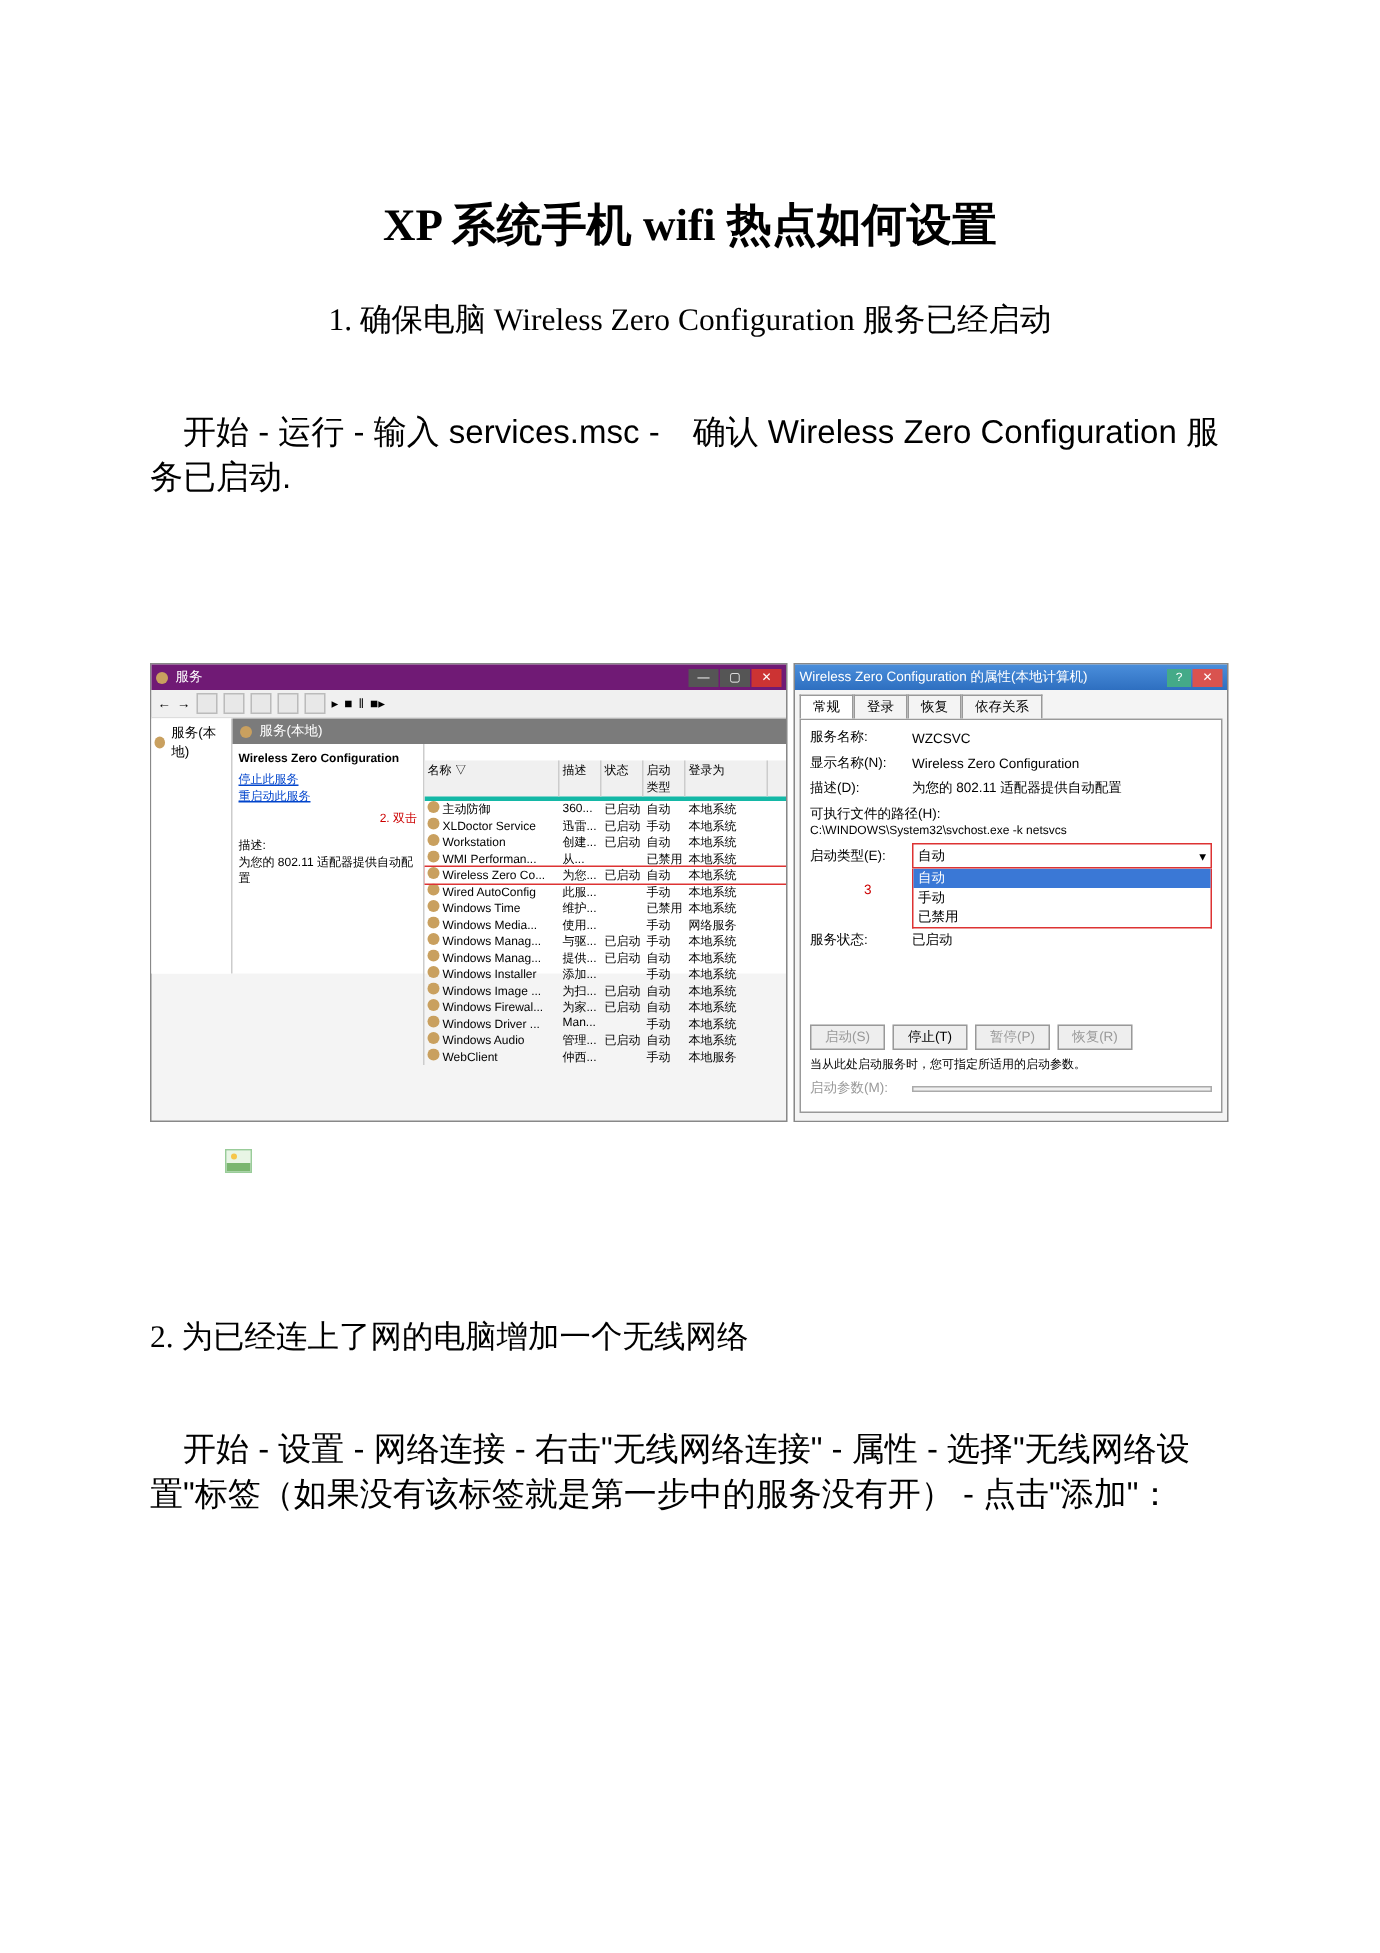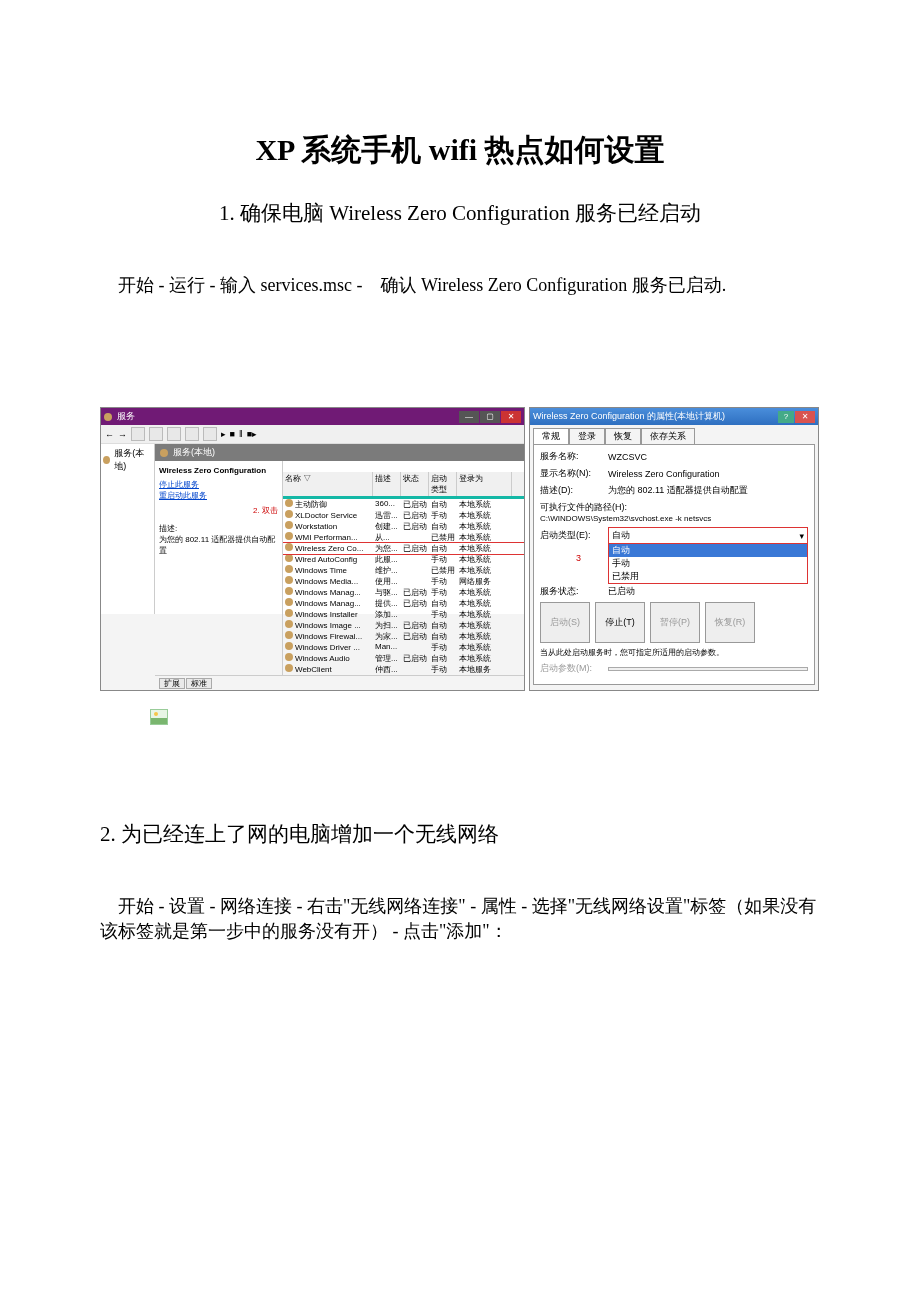--- a/index.html
+++ b/index.html
@@ -19,22 +19,22 @@
     margin-bottom: 28px;
     margin-top: 10px;
   }
   .subtitle {
     font-family: "Times New Roman", "SimSun", serif;
     font-size: 21px;
     text-align: center;
     margin-bottom: 46px;
   }
   .para {
-    font-family: Liberation Serif, serif;
-    font-size: 18px;
+    font-family: Liberation Sans, sans-serif;
+    font-size: 22px;
     line-height: 1.35;
     margin-bottom: 20px;
   }
   .para.indent { text-indent: 0; }
   .figure-row {
     display: flex;
     gap: 4px;
     margin: 110px 0 18px 0;
     width: 720px;
   }
@@ -96,21 +96,21 @@
   .prop-panel { border:1px solid #999; margin:0 3px; background:#fff; padding:5px 6px; font-size:9px;}
   .prop-row { display:flex; margin-bottom:4px; align-items:center;}
   .prop-label { width:68px;}
   .prop-val { flex:1;}
   .prop-input { flex:1; border:1px solid #aaa; padding:1px 3px; background:#fff; font-size:9px;}
   .combo { flex:1; border:1px solid #d33; padding:1px 3px; display:flex; justify-content:space-between; align-items:center; background:#fff;}
   .combo-options { border:1px solid #d33; border-top:none; margin-left:68px; margin-top:-4px; margin-bottom:5px;}
   .combo-options div { padding:0 3px; font-size:9px;}
   .combo-options .sel { background:#3a78d6; color:#fff;}
   .btn-row { display:flex; gap:5px; margin:4px 0;}
-  .winbtn { border:1px solid #999; background:#eee; padding:13px 0; width:50px; text-align:center; font-size:9px;}
+  .winbtn { border:1px solid #999; background:#eee; padding:1px 0; width:50px; text-align:center; font-size:9px;margin-top:46px;}
   .winbtn.disabled { color:#999;}
   .dlg-buttons { display:flex; justify-content:flex-end; gap:5px; padding:5px 6px;}
   .red-num { color:#c00; font-size:9px; position:relative;}
 
   .placeholder-img {
     width: 18px; height: 16px; margin: 8px 0 0 50px;
     border:1px solid #9c9; background:linear-gradient(#e8f5e5 60%, #7ab66f 60%);
     position:relative; display:block;
   }
   .placeholder-img::after{
@@ -293,23 +293,20 @@
                 <div class="svc-row">
                   <span class="cell c-name"><span class="gear-icon"></span>WebClient</span>
                   <span class="cell c-desc">仲西...</span>
                   <span class="cell c-stat"></span>
                   <span class="cell c-type">手动</span>
                   <span class="cell c-logon">本地服务</span>
                 </div>
               </div>
           </div>
         </div>
-        <div class="tabs-bottom">
-          <span>扩展</span><span>标准</span>
-        </div>
       </div>
     </div>
   </div>
 
   <div class="win win-right">
     <div class="title-bar tb-blue">
       <span class="tb-title">Wireless Zero Configuration 的属性(本地计算机)</span>
       <span class="tb-controls">
         <span class="tb-btn tb-help">?</span>
         <span class="tb-btn tb-close2">✕</span>

